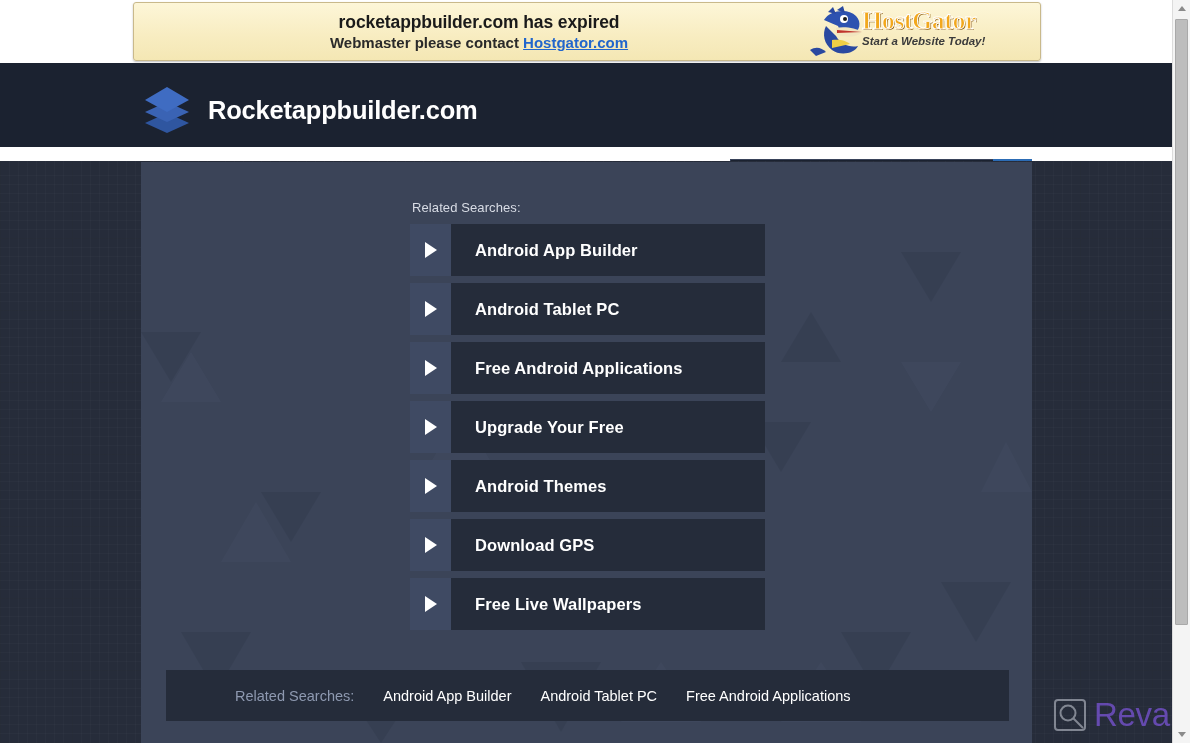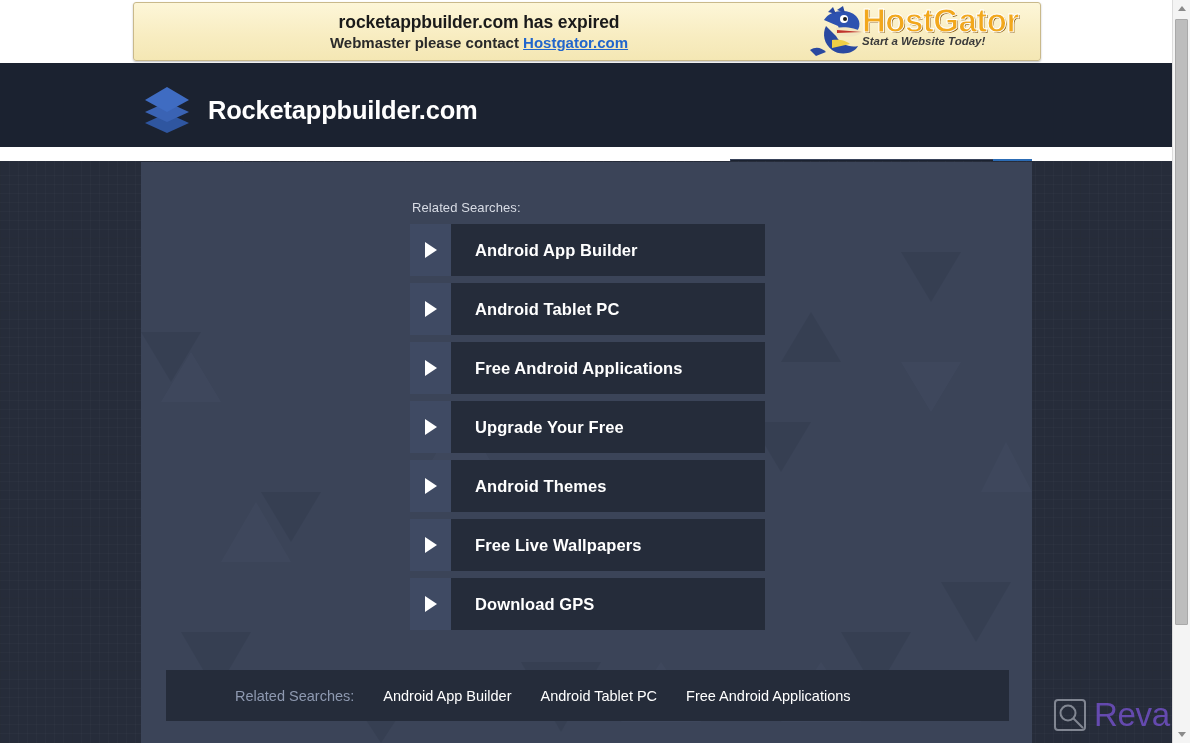--- a/index.html
+++ b/index.html
@@ -55,22 +55,22 @@
   }
   .hg-gator {
     position: absolute; left: 6px; top: 3px;
     width: 62px; height: 52px;
   }
   .hg-words {
     position: absolute; left: 62px; top: 3px;
     width: 176px; text-align: left;
   }
   .hg-name {
-    font-size: 33px; font-weight: bold;
-    font-family: Liberation Sans, sans-serif;
+    font-size: 26px; font-weight: bold;
+    font-family: Liberation Serif, serif;
     color: #f2a81d;
     -webkit-text-stroke: 1px #ffffff;
     text-shadow: 1px 1px 0 #8a5a08, 0 0 1px #fff;
     letter-spacing: -.5px;
     line-height: 30px;
   }
   .hg-tag {
     font-size: 11.5px; font-style: italic; font-weight: bold;
     color: #3b3b3b; text-align: left; margin-top: -1px;
     padding-right: 4px;
@@ -338,27 +338,27 @@
       <a class="srow" href="#">
         <span class="srow-arrow">
             <span class="tri"></span>
           </span>
         <span class="srow-label">Android Themes</span>
       </a>
       <a class="srow" href="#">
         <span class="srow-arrow">
             <span class="tri"></span>
           </span>
+        <span class="srow-label">Download GPS</span>
+      </a>
+      <a class="srow" href="#">
+        <span class="srow-arrow">
+            <span class="tri"></span>
+          </span>
         <span class="srow-label">Free Live Wallpapers</span>
-      </a>
-      <a class="srow" href="#">
-        <span class="srow-arrow">
-            <span class="tri"></span>
-          </span>
-        <span class="srow-label">Download GPS</span>
       </a>
     </div>
   </div>
 
   <div class="footer-bar">
     <span class="footer-label">Related Searches:</span>
     <a class="footer-link" href="#">Android App Builder</a>
     <a class="footer-link" href="#">Android Tablet PC</a>
     <a class="footer-link" href="#">Free Android Applications</a>
   </div>

